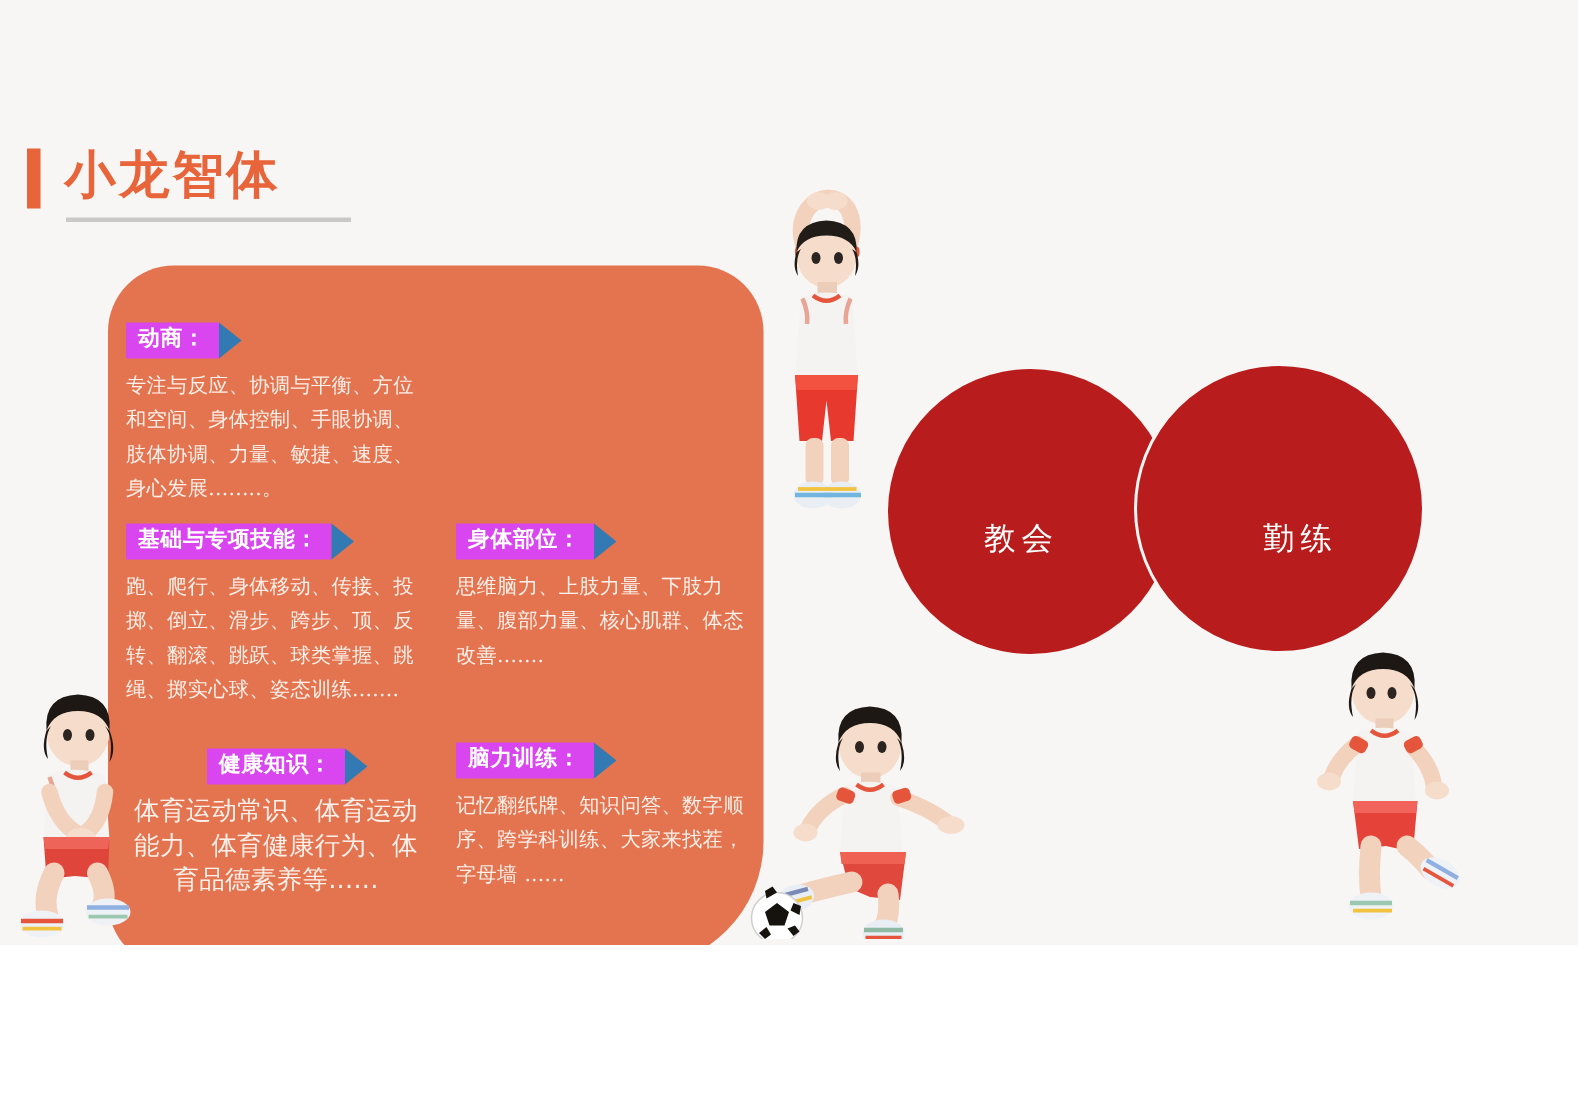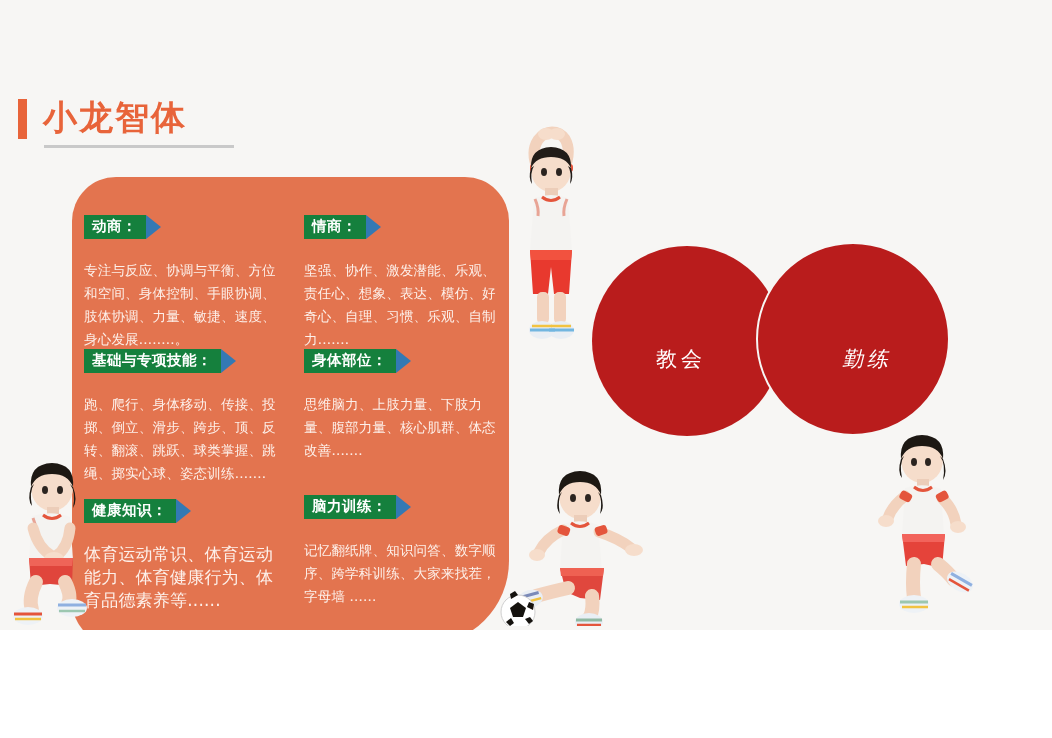--- a/index.html
+++ b/index.html
@@ -67,21 +67,21 @@
     border-top-right-radius: 44px;
     border-bottom-left-radius: 44px;
     border-bottom-right-radius: 84px;
   }
   .panel {
     position: absolute;
   }
   .tag {
     position: relative;
     display: inline-block;
-    background: #15803d;
+    background: #d946ef;
     color: #ffffff;
     font-family: "DejaVu Sans", "Liberation Sans", sans-serif;
     font-size: 14.5px;
     font-weight: bold;
     padding: 3px 9px 4px 8px;
     line-height: 17px;
     letter-spacing: 0.5px;
     white-space: nowrap;
   }
   .tag::after {
@@ -89,38 +89,38 @@
     position: absolute;
     left: 100%;
     top: 0;
     width: 0;
     height: 0;
     border-top: 12px solid transparent;
     border-bottom: 12px solid transparent;
     border-left: 15px solid #3379b4;
   }
   .panel-body {
-    margin-top: 20px;
+    margin-top: 7px;
     color: #fdf0ea;
     font-family: "DejaVu Serif", "Liberation Serif", serif;
     font-size: 13.5px;
     line-height: 23px;
     letter-spacing: 0.2px;
   }
   .panel-body.sans {
     font-family: "DejaVu Sans", "Liberation Sans", sans-serif;
     font-size: 17px;
     line-height: 23px;
   }
 
   #panel-dongshang   { left: 12px;  top: 38px;  width: 205px; }
   #panel-qingshang   { left: 232px; top: 38px;  width: 200px; }
   #panel-jichu       { left: 12px;  top: 172px; width: 210px; }
   #panel-shenti      { left: 232px; top: 172px; width: 205px; }
-  #panel-jiankang    { left: 12px;  top: 322px; width: 200px; }
+  #panel-jiankang    { left: 12px;  top: 322px; width: 200px; text-align: center; }
   #panel-naoli       { left: 232px; top: 318px; width: 205px; }
 
   
   #venn {
     position: absolute;
     left: 592px;
     top: 234px;
     width: 360px;
     height: 358px;
   }
@@ -148,21 +148,20 @@
     height: 190px;
     z-index: 1;
   }
   #circle-qinlian {
     left: 164px;
     top: 8px;
     width: 194px;
     height: 194px;
     border: 2px solid #f7f6f4;
     z-index: 2;
-    font-style: italic;
   }
   #circle-changsai {
     left: 86px;
     top: 158px;
     width: 194px;
     height: 194px;
     border: 2px solid #f7f6f4;
     z-index: 3;
   }
   #circle-jiaohui .venn-label { transform: translate(-8px, 18px); }
@@ -189,24 +188,20 @@
     <div id="title-underline"></div>
   </div>
 
   <div id="info-card">
 
     <div class="panel" id="panel-dongshang">
       <div class="tag">动商：</div>
       <div class="panel-body">专注与反应、协调与平衡、方位和空间、身体控制、手眼协调、肢体协调、力量、敏捷、速度、身心发展........。</div>
     </div>
 
-    <div class="panel" id="panel-qingshang">
-      <div class="tag">情商：</div>
-      <div class="panel-body">坚强、协作、激发潜能、乐观、责任心、想象、表达、模仿、好奇心、自理、习惯、乐观、自制力.......</div>
-    </div>
 
     <div class="panel" id="panel-shenti">
       <div class="tag">身体部位：</div>
       <div class="panel-body">思维脑力、上肢力量、下肢力量、腹部力量、核心肌群、体态改善.......</div>
     </div>
 
     <div class="panel" id="panel-jichu">
       <div class="tag">基础与专项技能：</div>
       <div class="panel-body">跑、爬行、身体移动、传接、投掷、倒立、滑步、跨步、顶、反转、翻滚、跳跃、球类掌握、跳绳、掷实心球、姿态训练.......</div>
     </div>

